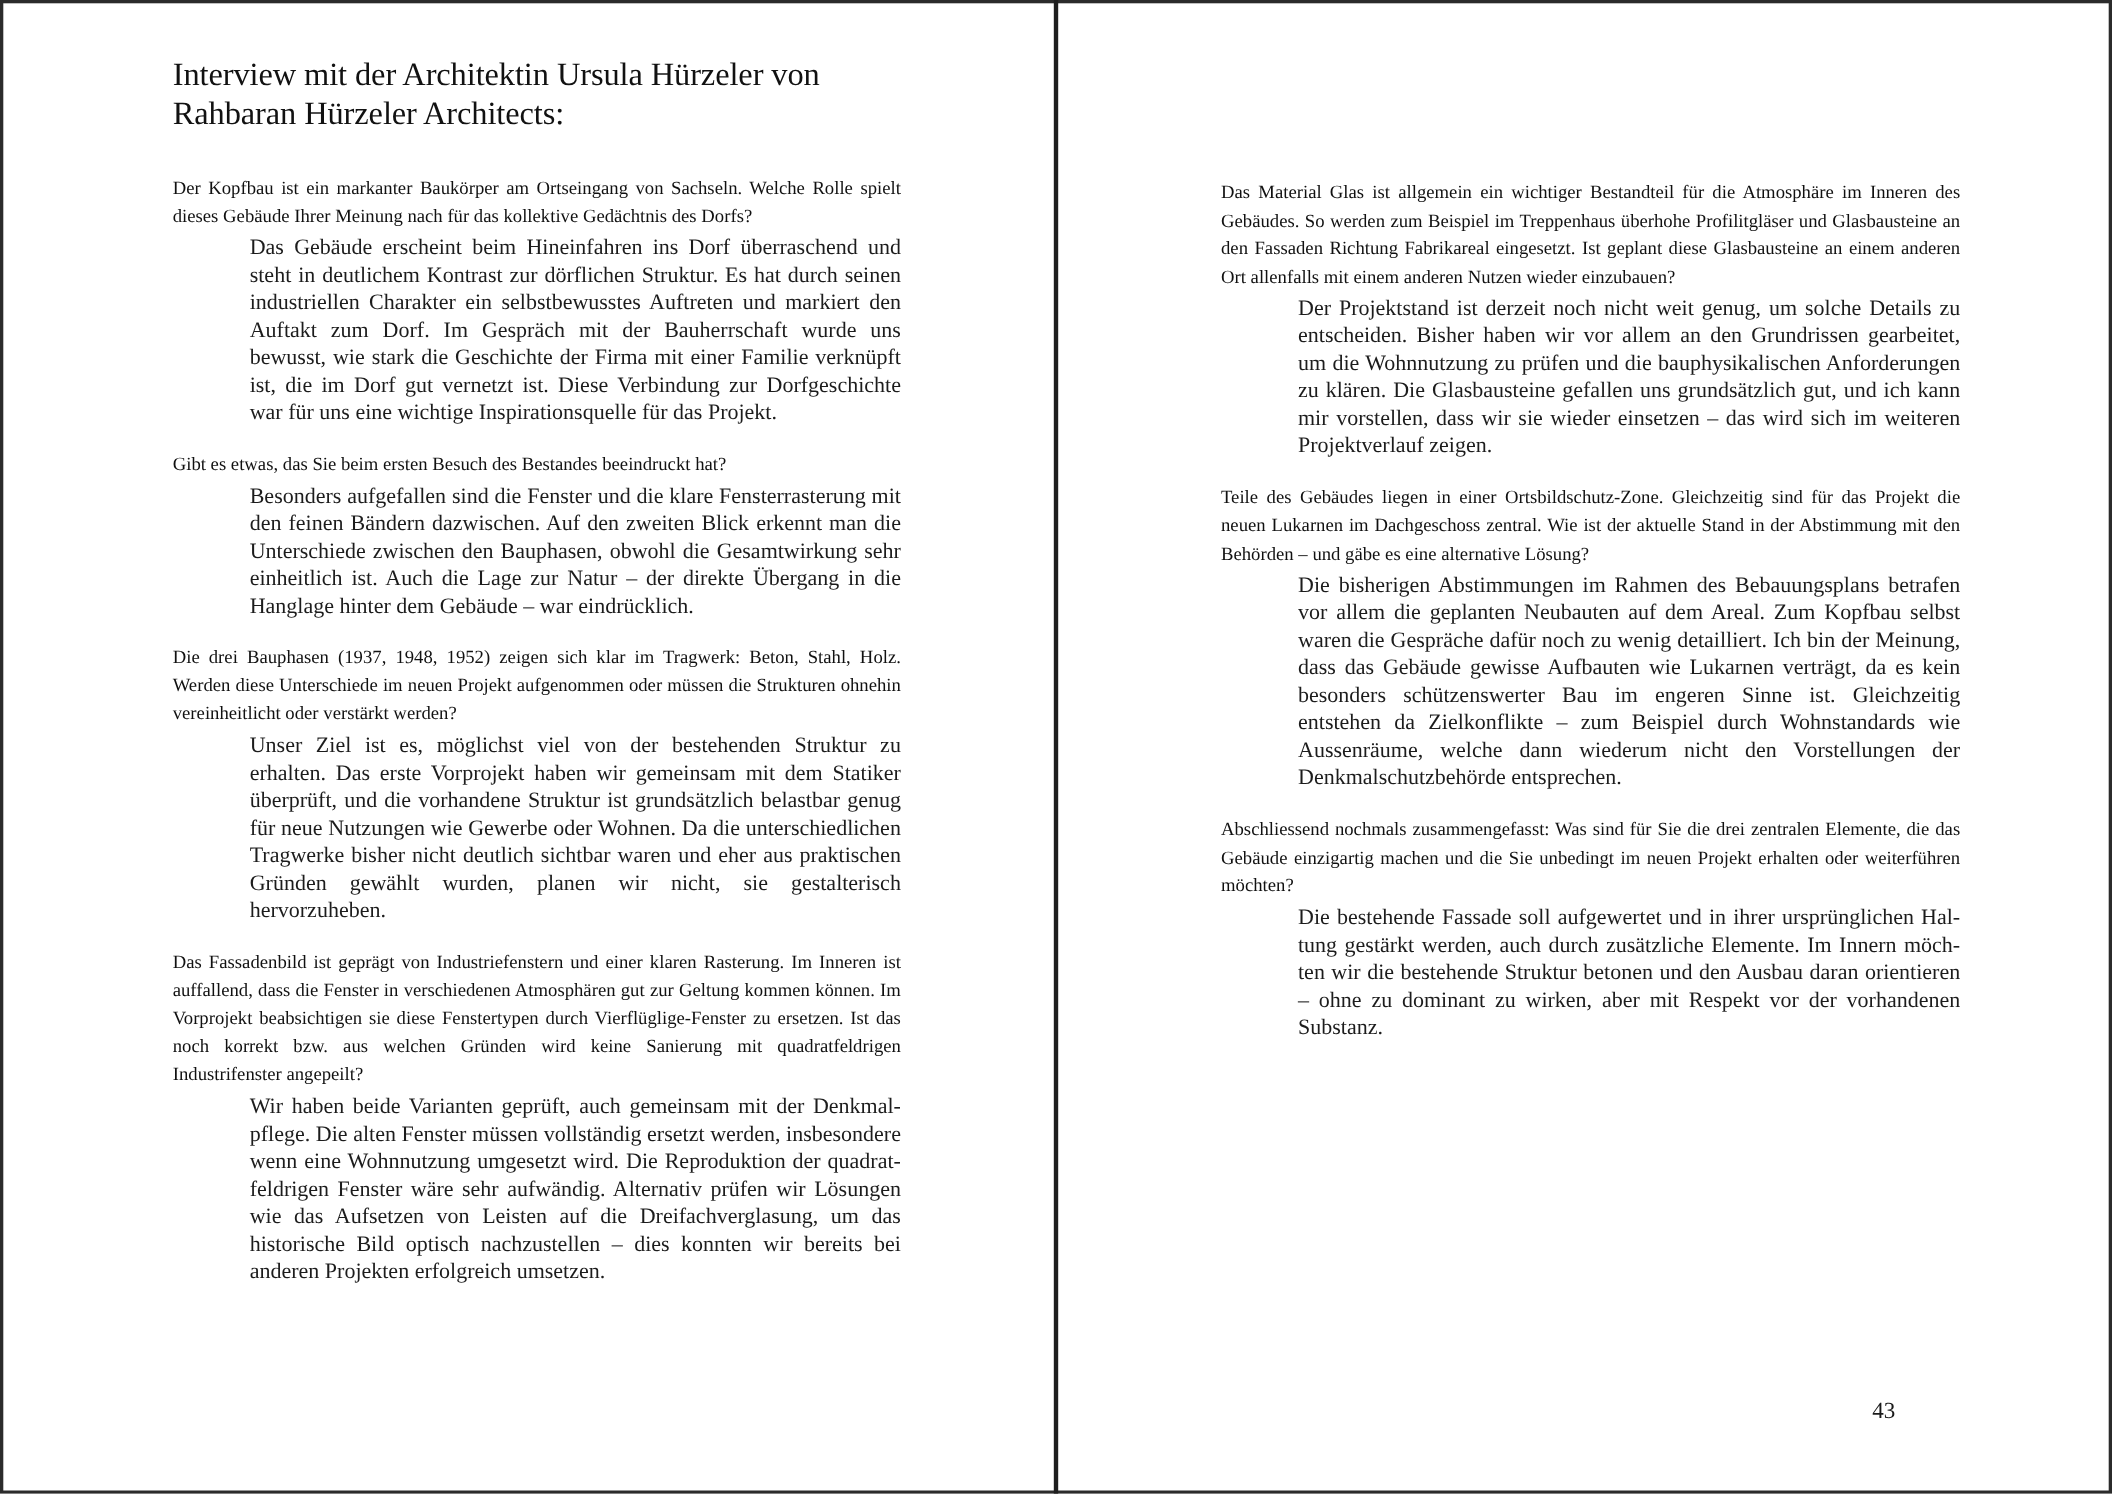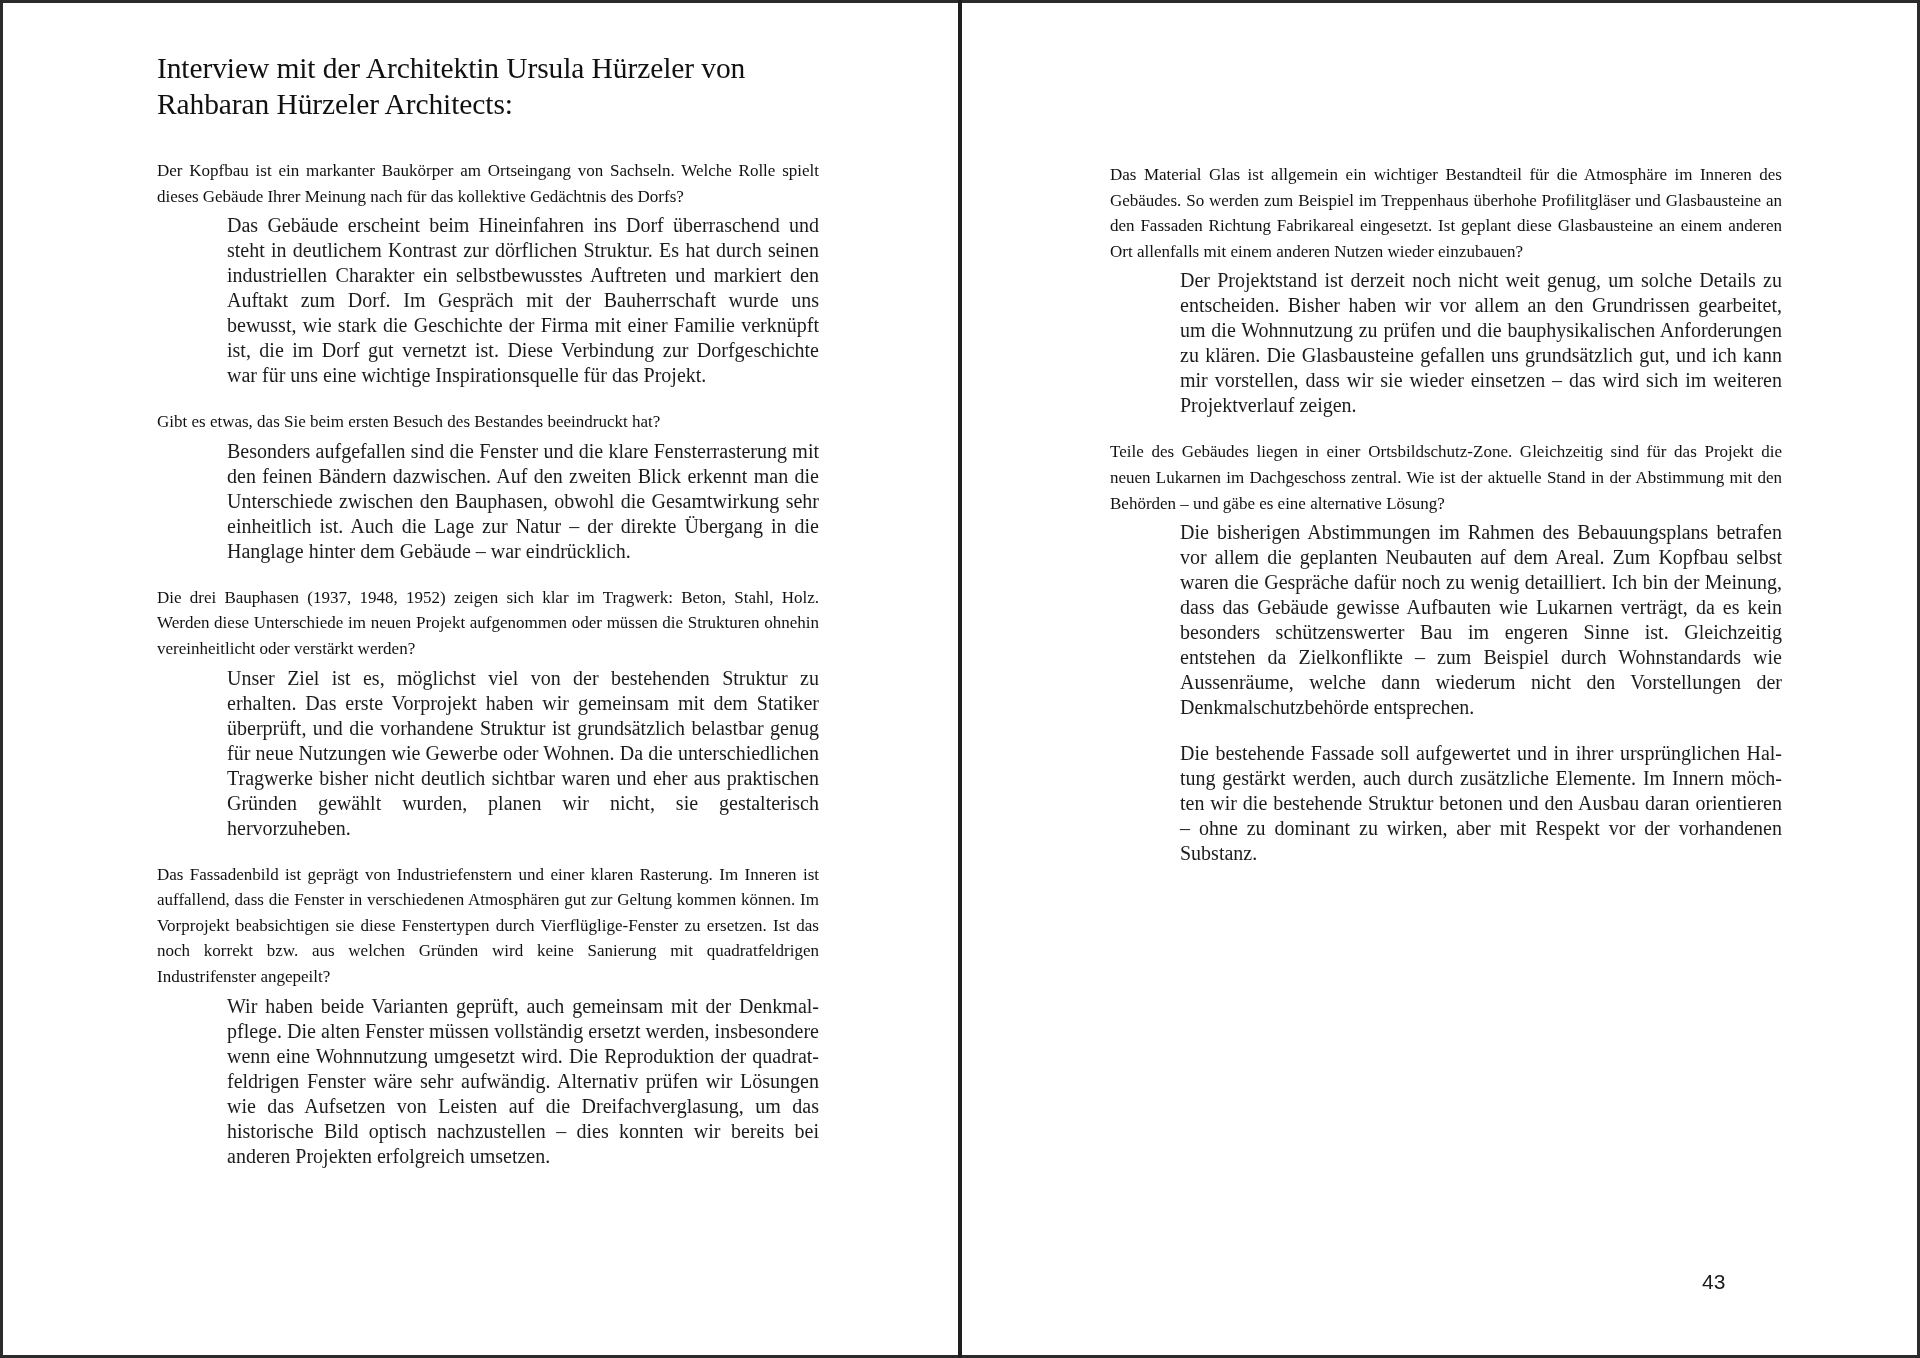--- a/index.html
+++ b/index.html
@@ -37,21 +37,21 @@
     }
     .answer {
       margin-left: 70px; margin-top: 4px;
       font-family: "Liberation Serif", "DejaVu Serif", serif;
       font-weight: 400; font-size: 20px; line-height: 25px; color: #1c1c1c;
       text-align: justify; hyphens: manual;
     }
 
     .page-number {
       position: absolute; left: 1702px; top: 1270px;
-      font-family: Liberation Sans, sans-serif;
+      font-family: Liberation Serif, serif;
       font-size: 21px; color: #1a1a1a;
     }
   </style>
 </head>
 <body>
 
 <div class="spread"></div>
 <div class="divider"></div>
 
 <section class="page page-left">
@@ -81,18 +81,19 @@
   <div class="qa-list">
     <div class="qa">
       <p class="question">Das Material Glas ist allgemein ein wichtiger Bestandteil für die Atmosphäre im Inneren des Gebäudes. So werden zum Beispiel im Treppenhaus überhohe Profi­litgläser und Glasbausteine an den Fassaden Richtung Fabrikareal eingesetzt. Ist geplant diese Glasbausteine an einem anderen Ort allenfalls mit einem anderen Nutzen wieder einzubauen?</p>
       <p class="answer">Der Projektstand ist derzeit noch nicht weit genug, um solche Details zu ent­scheiden. Bisher haben wir vor allem an den Grundrissen gearbeitet, um die Wohnnutzung zu prüfen und die bauphysikalischen Anforderungen zu klären. Die Glasbausteine gefallen uns grundsätzlich gut, und ich kann mir vorstellen, dass wir sie wieder einsetzen – das wird sich im weiteren Projekt­verlauf zeigen.</p>
     </div>
     <div class="qa">
       <p class="question">Teile des Gebäudes liegen in einer Ortsbildschutz-Zone. Gleichzeitig sind für das Projekt die neuen Lukarnen im Dachgeschoss zentral. Wie ist der aktuelle Stand in der Abstimmung mit den Behörden – und gäbe es eine alternative Lösung?</p>
       <p class="answer">Die bisherigen Abstimmungen im Rahmen des Bebauungsplans betrafen vor allem die geplanten Neubauten auf dem Areal. Zum Kopfbau selbst wa­ren die Gespräche dafür noch zu wenig detailliert. Ich bin der Meinung, dass das Gebäude gewisse Aufbauten wie Lukarnen verträgt, da es kein be­sonders schützenswerter Bau im engeren Sinne ist. Gleichzeitig entstehen da Zielkonflikte – zum Beispiel durch Wohnstandards wie Aussenräume, welche dann wiederum nicht den Vorstellungen der Denkmalschutzbehör­de entsprechen.</p>
     </div>
     <div class="qa">
+      <p class="question">Abschliessend nochmals zusammengefasst: Was sind für Sie die drei zentralen Elemente, die das Gebäude einzigartig machen und die Sie unbedingt im neuen Projekt erhalten oder weiterführen möchten?</p>
       <p class="answer">Die bestehende Fassade soll aufgewertet und in ihrer ursprünglichen Hal­tung gestärkt werden, auch durch zusätzliche Elemente. Im Innern möch­ten wir die bestehende Struktur betonen und den Ausbau daran orientie­ren – ohne zu dominant zu wirken, aber mit Respekt vor der vorhandenen Substanz.</p>
     </div>
   </div>
 </section>
 
 <div class="page-number">43</div>
 
 </body></html>

